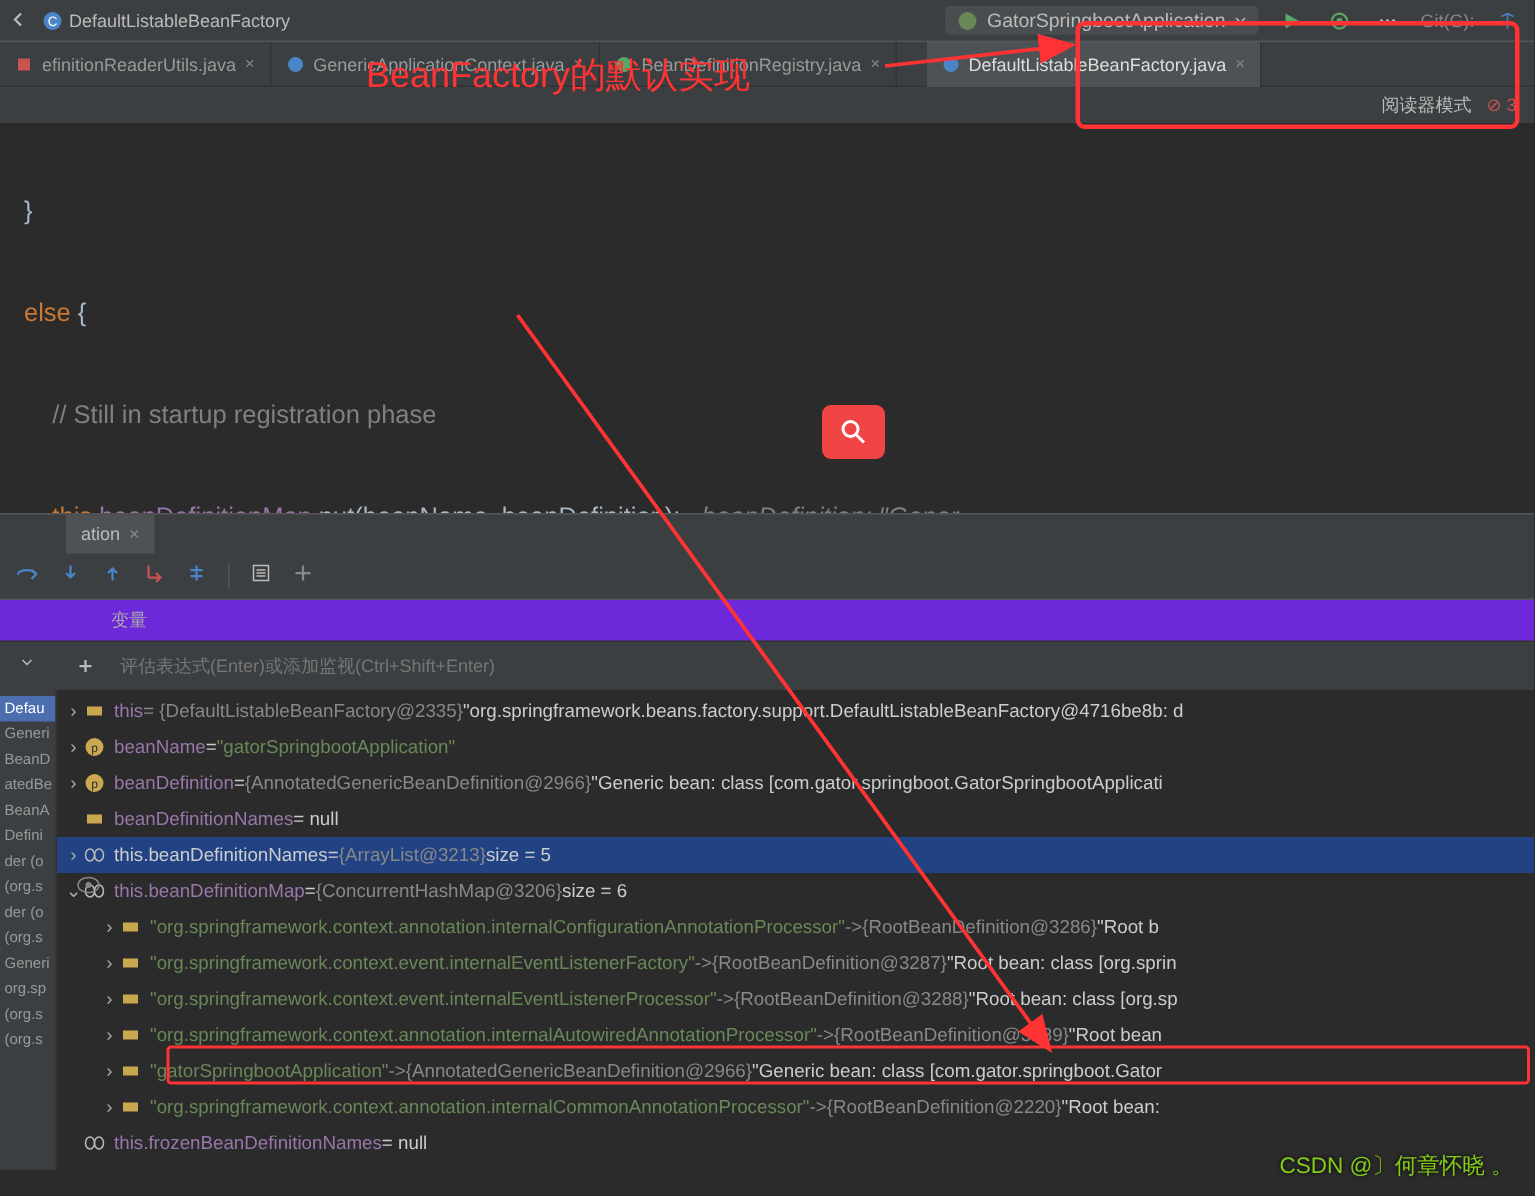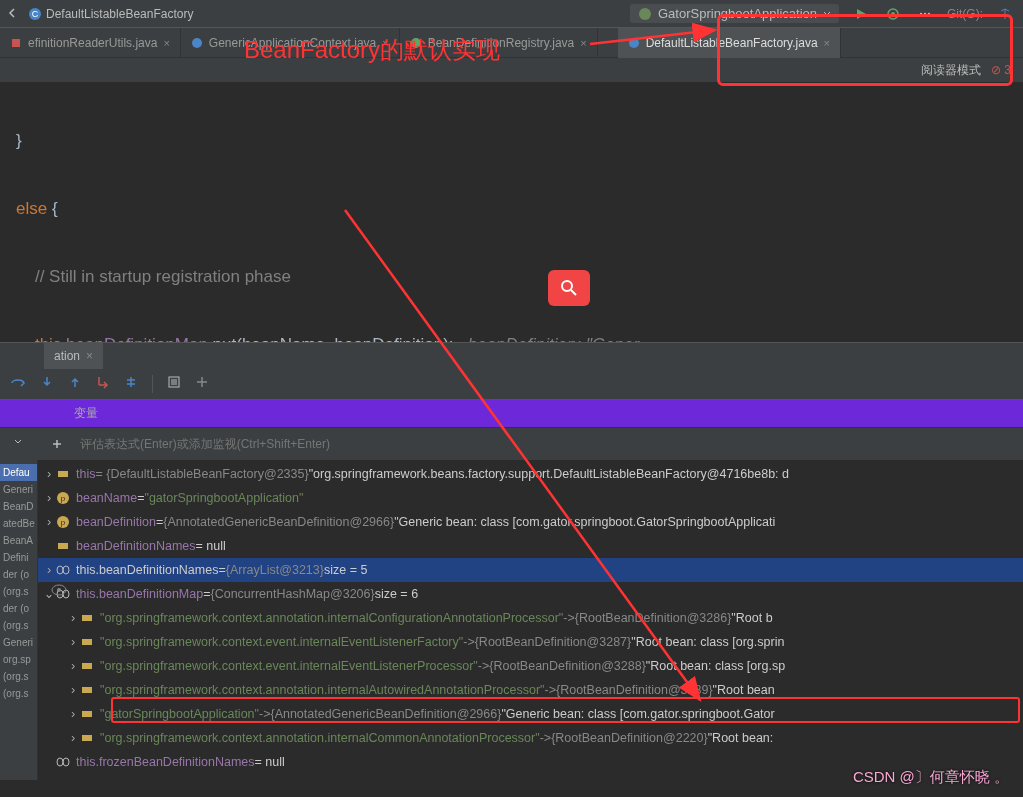--- a/index.html
+++ b/index.html
@@ -41,21 +41,21 @@
 .vartree{flex:1;background:#2b2b2b;overflow:hidden;font-size:12.5px;line-height:24px;padding-top:2px;}
 .vr{display:flex;align-items:center;height:24px;white-space:nowrap;padding-left:4px;}
 .vr.sel{background:#214283;}
 .vr .arr{width:14px;text-align:center;color:#aaa;flex-shrink:0;}
 .vr .ic{width:16px;margin-right:4px;flex-shrink:0;display:flex;align-items:center;}
 .vname{color:#9876aa;}
 .vval{color:#6a8759;}
 .vgray{color:#888;}
 .vwhite{color:#ccc;}
 .ind1{padding-left:28px;}
-.watermark{position:absolute;right:14px;bottom:10px;color:#f9a8d4;font-size:15px;text-shadow:0 0 3px #000;margin-left:22px;}
+.watermark{position:absolute;right:14px;bottom:10px;color:#84cc16;font-size:15px;text-shadow:0 0 3px #000;margin-left:22px;}
 .red-box-bot{position:absolute;left:111px;top:697px;width:909px;height:26px;border:2px solid #f33;border-radius:3px;pointer-events:none;}
 svg.arrow-line{position:absolute;left:0;top:0;pointer-events:none;}
 .gutter-eye{width:38px;display:flex;justify-content:center;align-items:center;}
 </style>
 </head>
 <body>
 
 <div class="toolbar">
   <span><svg width="8" height="10">
         <path d="M6 1L2 5l4 4" stroke="#bbb" fill="none" stroke-width="1.5"></path>

